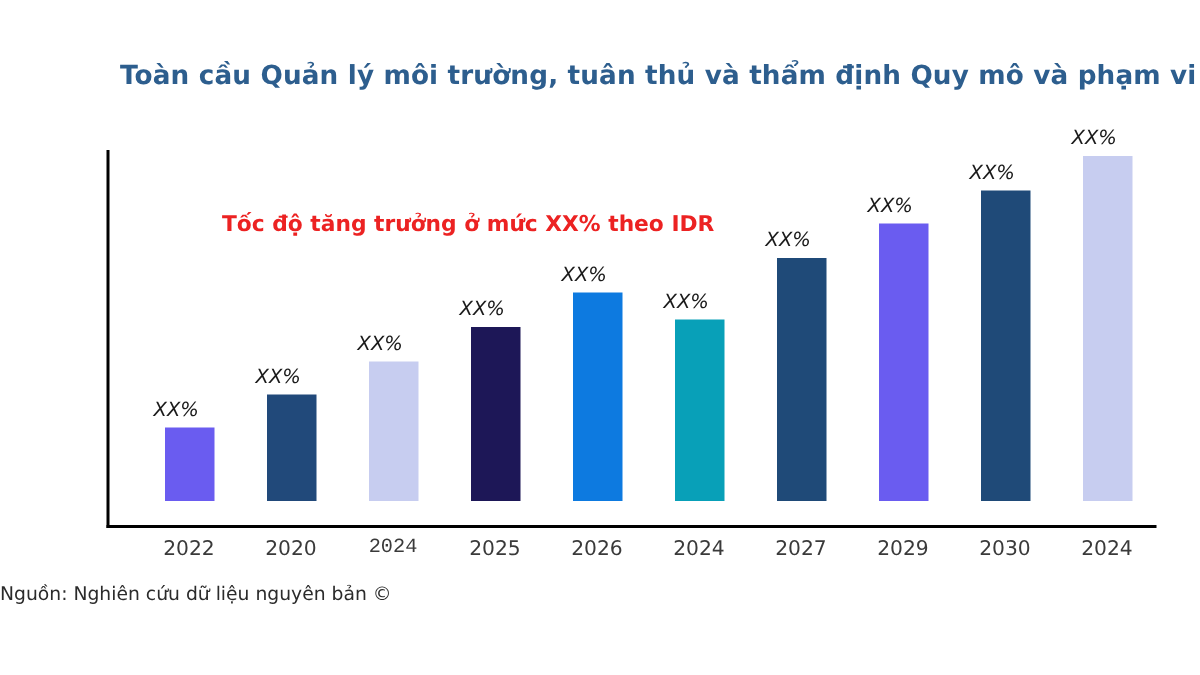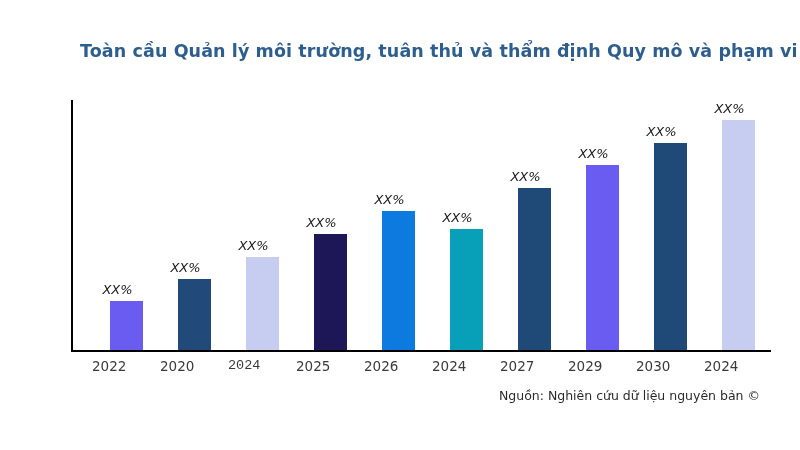--- a/index.html
+++ b/index.html
@@ -62,21 +62,21 @@
     top: 42px;
     font-size: 14.5px;
     font-weight: 600;
     color: #ec2222;
     white-space: nowrap;
   }
 
   
   .bar-wrap {
     position: absolute;
-    bottom: 2px;
+    bottom: 18px;
     width: 16px;
     font-style: italic;
   }
   .bar {
     width: 33px;
     display: block;
   }
   .bar-label {
     position: absolute;
     left: 50%;
@@ -86,47 +86,48 @@
     font-size: 13px;
     color: #1a1a1a;
     white-space: nowrap;
   }
 
   
   .tick-label {
     position: absolute;
     top: 358px;
     width: 68px;
-    text-align: left;
+    text-align: center;
     font-size: 13.5px;
     color: #3a3a3a;
   }
 
   
   .source-note {
     position: absolute;
     left: 0;
     top: 388px;
     width: 760px;
-    text-align: right;
+    text-align: left;
     font-size: 12.5px;
     color: #2b2b2b;
   }
 </style>
 </head>
 <body>
 
 <div class="chart-root">
 
   <div class="chart-title">Toàn cầu Quản lý môi trường, tuân thủ và thẩm định Quy mô và phạm vi thị trư</div>
 
   <div class="plot-area">
     <div class="axis-y"></div>
     <div class="axis-x"></div>
 
+    <div class="growth-note">Tốc độ tăng trưởng ở mức XX% theo IDR</div>
 
     <div id="bars-layer">
         <div class="bar-wrap" style="left: 38.5px;">
           <div class="bar-label">XX%</div>
           <div class="bar" style="height: 49px; background: rgb(106, 92, 240);"></div>
         </div>
         <div class="bar-wrap" style="left: 106.5px;">
           <div class="bar-label">XX%</div>
           <div class="bar" style="height: 71px; background: rgb(33, 73, 122);"></div>
         </div>

